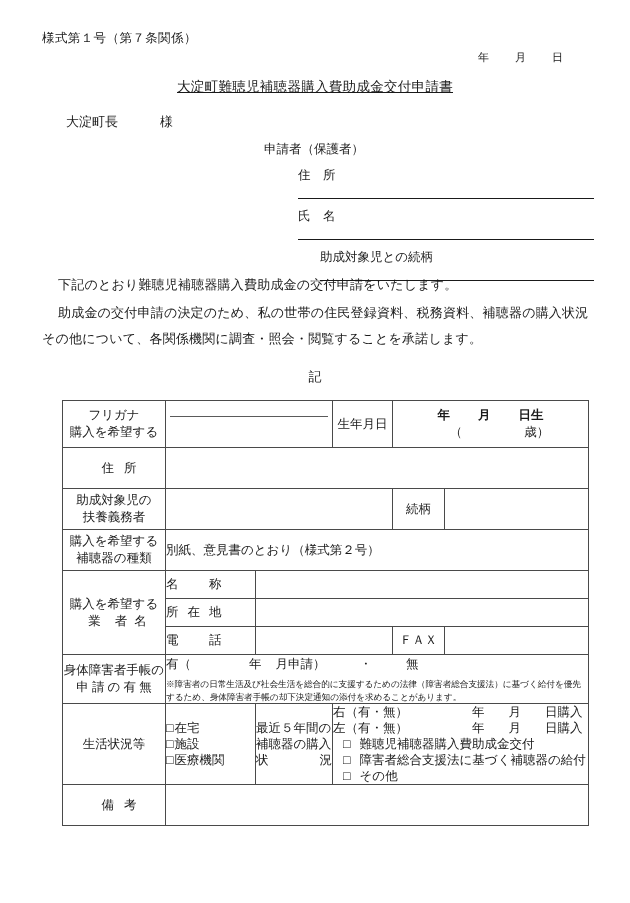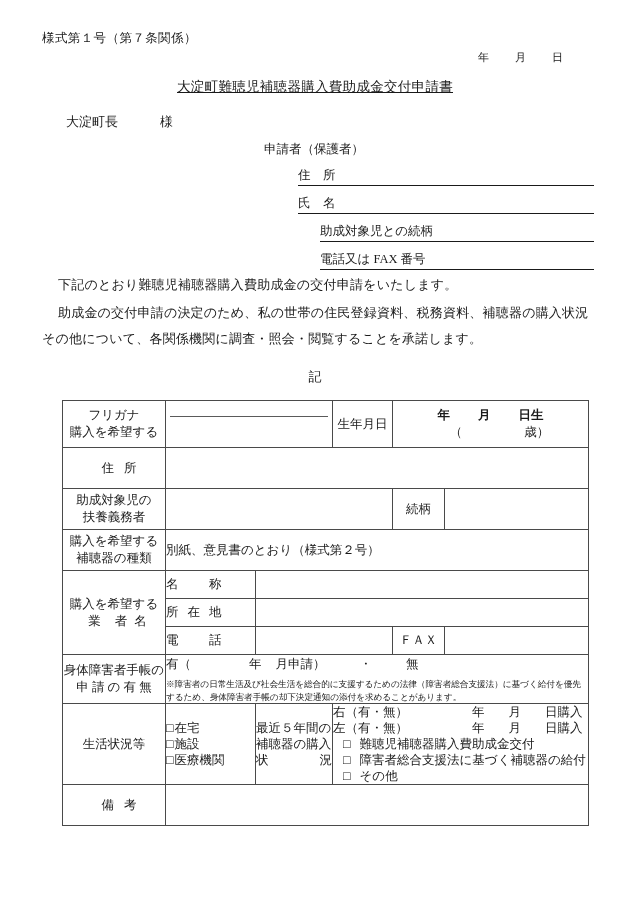--- a/index.html
+++ b/index.html
@@ -81,21 +81,21 @@
     display: flex;
     align-items: flex-end;
     margin-top: 9px;
     padding-left: 34px;
   }
   .field-row.indent2 { padding-left: 56px; }
   .field-label {
     font-size: 12.5px;
     white-space: nowrap;
     border-bottom: 1px solid #1a1a1a;
-    padding-bottom: 1px;
+    padding-bottom: 14px;
   }
   .field-line {
     flex: 1;
     border-bottom: 1px solid #1a1a1a;
     height: 15px;
   }
 
   
   .para {
     position: absolute;
@@ -269,24 +269,20 @@
     <div class="field-row">
       <span class="field-label">氏　名</span>
       <span class="field-line"></span>
     </div>
 
     <div class="field-row indent2">
       <span class="field-label">助成対象児との続柄</span>
       <span class="field-line"></span>
     </div>
 
-    <div class="field-row indent2">
-      <span class="field-label">電話又は FAX 番号</span>
-      <span class="field-line"></span>
-    </div>
   </div>
 
   <div class="para para1">下記のとおり難聴児補聴器購入費助成金の交付申請をいたします。</div>
   <div class="para para2">助成金の交付申請の決定のため、私の世帯の住民登録資料、税務資料、補聴器の購入状況その他について、各関係機関に調査・照会・閲覧することを承諾します。</div>
   <div class="ki-mark">記</div>
 
   <table class="form-table">
     <colgroup>
       <col style="width:103px">
       <col style="width:90px">

